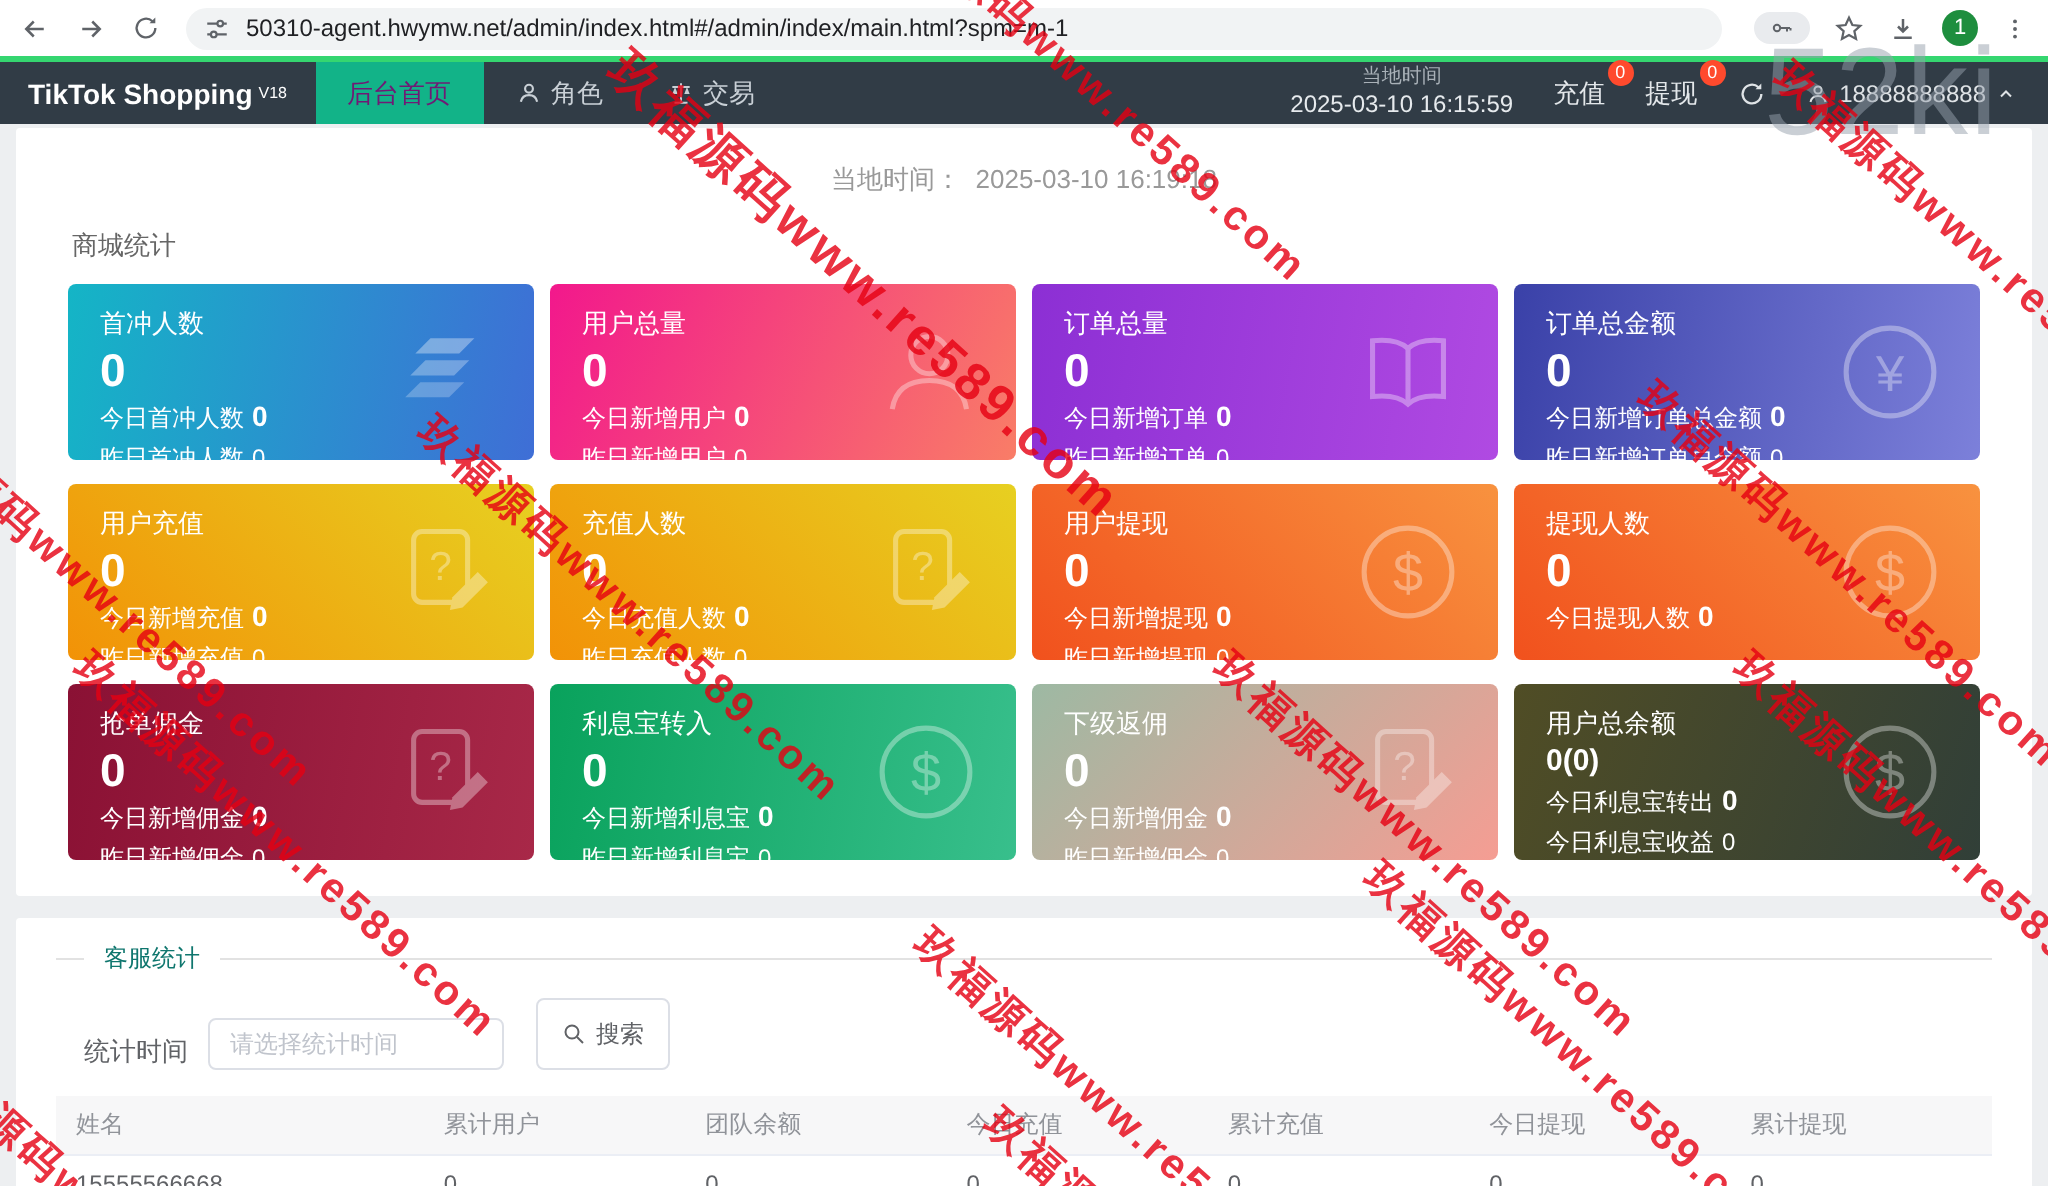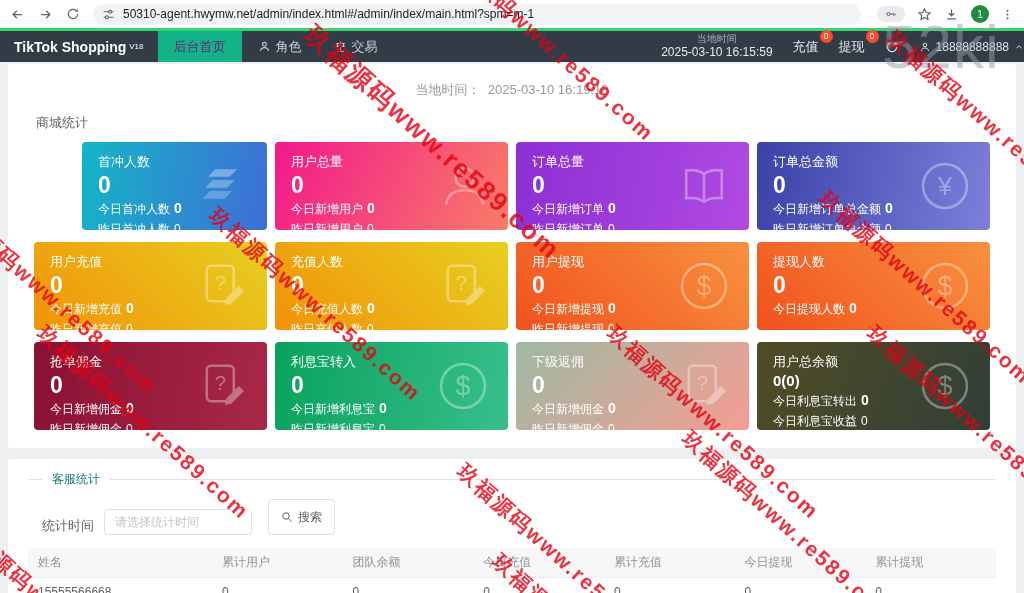--- a/index.html
+++ b/index.html
@@ -23,21 +23,21 @@
   .progress-line { height:3px; background:#35d670; }
   
   .navbar { height:31px; background:#313c46; display:flex; align-items:stretch; color:#c9d0d6; }
   .brand { color:#fff; font-weight:bold; font-size:14px; padding:0 14px; display:flex;
     align-items:center; white-space:nowrap; }
   .brand sup { font-size:8px; font-weight:normal; margin-left:3px; }
   .menu { display:flex; }
   .menu-item { display:flex; align-items:center; gap:5px; padding:0 16px; font-size:13px; cursor:pointer; }
   .menu-item.active { background:#12b388; color:#701a75; }
   .menu-item svg { width:13px; height:13px; }
-  .nav-right { margin-left:auto; display:flex; align-items:center; gap:20px; }
+  .nav-right { margin-left:auto; display:flex; align-items:center; gap:20px; padding-right:16px; }
   .local-time { text-align:center; font-size:10px; color:#a9b1b8; line-height:1.25; }
   .local-time .t { color:#e6eaed; font-size:12px; }
   .nav-badge-item { position:relative; color:#e3e7ea; font-size:13px; cursor:pointer; }
   .badge { position:absolute; top:-8px; right:-14px; background:#ff4a2d; color:#fff; font-size:9px;
     min-width:13px; height:13px; line-height:13px; border-radius:8px; text-align:center; padding:0 2px; }
   .nav-refresh { color:#dfe3e6; line-height:0; cursor:pointer; }
   .account { display:flex; align-items:center; gap:5px; color:#dfe3e6; font-size:12px; cursor:pointer; }
   
   .panel { background:#fff; margin:0 8px; border-radius:2px; }
   .panel-stats { margin-top:2px; padding-bottom:18px; }
@@ -204,21 +204,21 @@
 
 <main>
   <section class="panel panel-stats">
     <div class="time-row">
       <span>当地时间：</span>&nbsp;
       <span>2025-03-10 16:19:18</span>
     </div>
     <div class="section-title">商城统计</div>
     <div class="cards-grid">
 
-      <div class="stat-card" style="background: linear-gradient(100deg, rgb(20, 181, 198), rgb(63, 110, 214)); margin-left: 48px;">
+      <div class="stat-card" style="background: linear-gradient(100deg, rgb(20, 181, 198), rgb(63, 110, 214));">
         <div class="card-title">首冲人数</div>
         <div class="card-value">0</div>
         <div class="card-line"><span>今日首冲人数</span><b>0</b></div>
         <div class="card-line"><span>昨日首冲人数</span><span class="norm">0</span></div>
         <span class="card-icon">
           <svg viewBox="0 0 64 64" fill="#fff">
               <path d="M24 12h26l-9 9H15z"></path>
               <path d="M21 25h26l-9 9H12z" opacity=".85"></path>
               <path d="M18 38h26l-9 9H9z" opacity=".7"></path>
             </svg>

